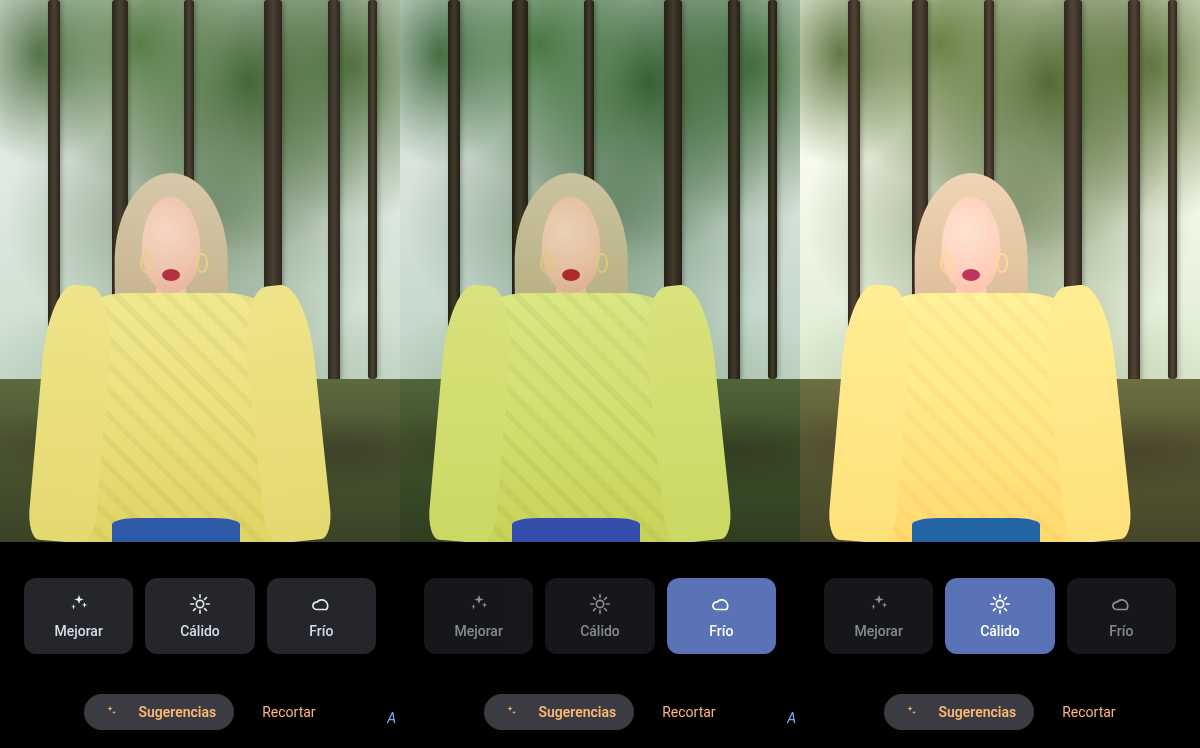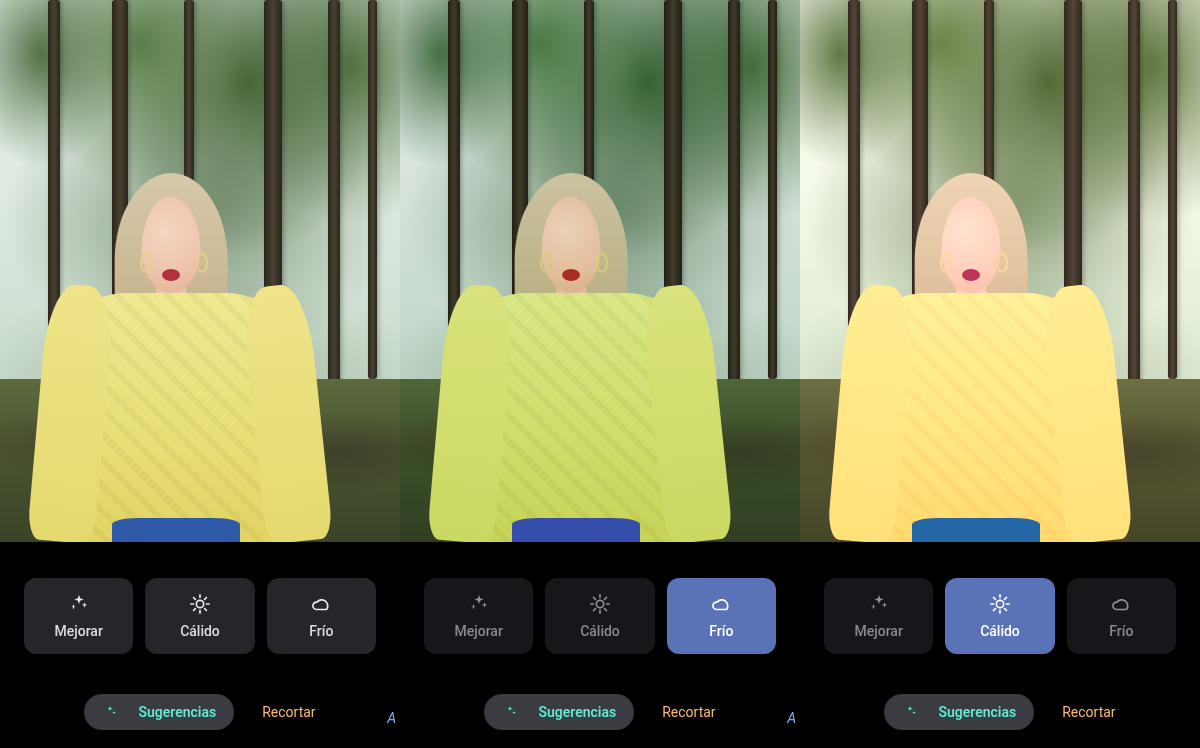--- a/index.html
+++ b/index.html
@@ -68,21 +68,21 @@
   .controls { position:absolute; left:0; right:0; top:542px; bottom:0; background:#000; padding-top:36px; }
   .chips-row { display:flex; gap:12px; padding:0 24px; }
   .chip { flex:1; min-width:0; height:76px; border-radius:12px; background:#24262b; display:flex; flex-direction:column; align-items:center; justify-content:center; gap:8px; color:#d9dde3; cursor:pointer; }
   .chip .icon { width:22px; height:22px; display:flex; align-items:center; justify-content:center; color:#e7eaf0; }
   .chip.dim { opacity:.62; }
   .chip.selected { background:#5a73b6; color:#fff; }
   .chip.selected .icon { color:#fff; }
   .chip-label { font-size:14px; font-weight:500; }
 
   .bottom-row { position:absolute; left:0; right:0; bottom:18px; display:flex; align-items:center; gap:28px; justify-content:center; }
-  .pill { display:flex; align-items:center; gap:20px; background:#3a3c41; color:#5eead4; padding:10px 18px; border-radius:999px; font-size:14px; font-weight:600; cursor:pointer; }
+  .pill { display:flex; align-items:center; gap:20px; background:#3a3c41; color:#fdba74; padding:10px 18px; border-radius:999px; font-size:14px; font-weight:600; cursor:pointer; }
   .pill .sicon{ width:16px; height:16px; display:inline-flex; }
   .link { color:#fdba74; font-size:14px; cursor:pointer; }
   .edge-hint { position:absolute; right:4px; bottom:22px; color:#7fb0ff; font-style:italic; font-size:14px; }
 
   svg { display:block; }
 </style>
 </head>
 <body>
 
 <div class="container">

